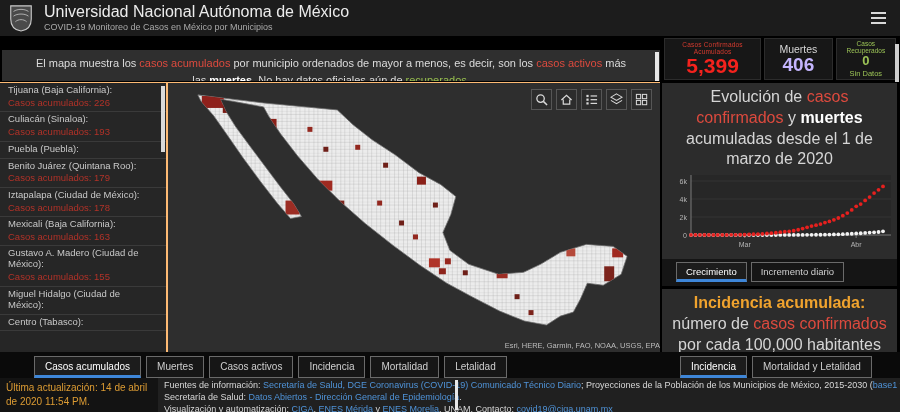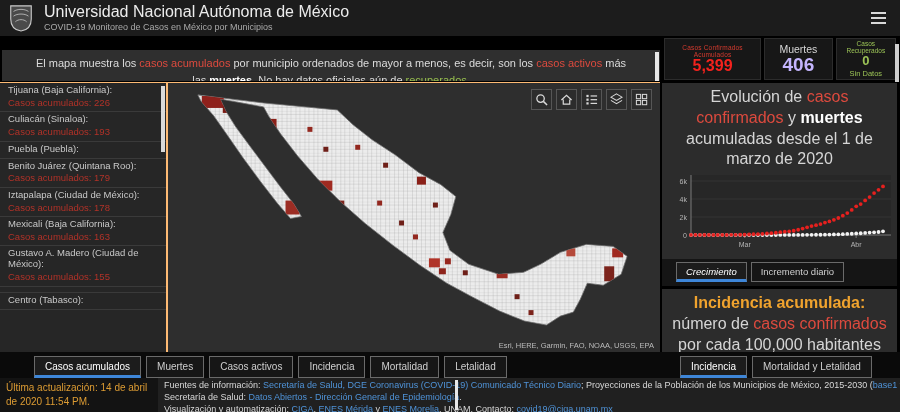--- a/index.html
+++ b/index.html
@@ -19,56 +19,56 @@
   .band{display:flex;height:46px;background:#000;}
   .notice{width:658px;position:relative;background:#2f2f2f;margin:14px 0 1px 2px;box-sizing:border-box;
           padding:5px 28px 0 28px;font-size:11px;line-height:1.5;text-align:center;color:#dcdcdc;overflow:hidden;}
   .notice-scroll{position:absolute;right:1px;top:2px;width:4px;height:35px;background:#e8e8e8;}
   .stats{flex:1;display:flex;gap:3px;padding:2px 4px;box-sizing:border-box;}
   .tile{background:#171717;border:1px solid #2c2c2c;display:flex;flex-direction:column;align-items:center;justify-content:center;text-align:center;box-sizing:border-box;}
   .tile-confirmed{flex:1.5;}
   .tile-deaths{flex:1.05;}
   .tile-recovered{flex:0.92;}
   .tile-confirmed .lbl{font-size:6.5px;color:#d63b2f;letter-spacing:.2px;}
-  .tile-confirmed .val{font-size:16px;font-weight:bold;color:#f4221d;line-height:1.05;}
+  .tile-confirmed .val{font-size:21px;font-weight:bold;color:#f4221d;line-height:1.05;}
   .tile-deaths .lbl{font-size:10.5px;color:#d6d6d6;}
   .tile-deaths .val{font-size:19px;font-weight:bold;color:#c4b5fd;line-height:1.05;}
   .tile-recovered .lbl{font-size:6.5px;color:#9bc356;}
   .tile-recovered .val{font-size:13px;font-weight:bold;color:#9bc356;line-height:1.15;}
   .tile-recovered .sub{font-size:7.5px;color:#9bc356;}
 
   
   .content{display:flex;height:270px;background:#fdba74;}
   .sidebar{width:166px;background:#262626;position:relative;overflow:hidden;margin:1px 0 0 0;box-sizing:border-box;}
   .s-item{padding:2px 10px 3px 8px;border-bottom:1px solid #3a3a3a;}
   .s-name{font-size:9.5px;color:#c9c9c9;line-height:1.15;}
   .s-val{font-size:9.5px;color:#b23228;line-height:1.2;margin-top:1px;}
   .side-scroll{position:absolute;right:1px;top:3px;width:4px;height:66px;background:#d9d9d9;}
 
   .map{width:492px;position:relative;background:#2e2e2e;margin:1px 0 0 2px;box-sizing:border-box;overflow:hidden;}
   .mapsvg{display:block;}
   .map-tools{position:absolute;top:6px;right:8px;display:flex;gap:4px;}
   .tool{width:21px;height:21px;background:rgba(44,44,44,.95);border:1px solid #565656;display:flex;align-items:center;justify-content:center;cursor:pointer;box-sizing:border-box;}
-  .attrib{position:absolute;right:6px;bottom:2px;font-size:7.5px;color:#bcbcbc;}
+  .attrib{position:absolute;right:0;bottom:2px;font-size:7.5px;color:#bcbcbc;}
 
   .rightcol{flex:1;display:flex;flex-direction:column;gap:3px;padding:1px 3px 0 2px;box-sizing:border-box;background:#000;overflow:hidden;}
   .panel{background:#2c2c2c;padding:3px 3px 0 3px;}
   .panel-title{font-size:16px;text-align:center;line-height:1.3;color:#d6d6d6;padding:1px 6px;}
   .evo-tabs{display:flex;gap:4px;padding:3px 0 4px 14px;background:#151515;margin:0 -3px;}
   .note{font-style:italic;font-size:9.5px;color:#d2d2d2;text-align:right;padding:2px 10px 6px 14px;line-height:1.35;}
 
   
   .tabsrow{display:flex;height:26px;background:#0a0a0a;align-items:flex-end;}
   .tabs-left{display:flex;gap:5px;margin-left:34px;width:624px;box-sizing:border-box;}
   .tabs-right{display:flex;gap:5px;margin-left:22px;flex:1;}
   .tab{background:#161616;border:1px solid #6a6a6a;border-bottom:1px solid #6a6a6a;color:#cfcfcf;font-size:10px;
        padding:4px 10px 5px;cursor:pointer;white-space:nowrap;}
   .tab.active{color:#ffffff;background:#1c1c1c;border-bottom:3px solid #3e86d8;padding-bottom:2px;}
   .evo-tabs .tab{font-size:9.5px;padding:3px 9px 4px;}
-  .evo-tabs .tab.active{padding-bottom:1px;font-style:italic;}
+  .evo-tabs .tab.active{padding-bottom:1px;}
 
   
   .footer{display:flex;height:34px;background:#202020;position:relative;overflow:hidden;}
   .foot-left{width:158px;flex:0 0 auto;background:#131313;color:#dd9c33;font-size:10px;line-height:1.4;padding:3px 6px;box-sizing:border-box;}
   .foot-right{flex:1;font-size:9px;line-height:1.32;padding:2px 10px 0 6px;color:#d8d8d8;overflow:hidden;white-space:nowrap;}
   .foot-divider{position:absolute;left:455px;top:2px;width:3px;height:30px;background:#e8e8e8;}
   .right-scroll{position:absolute;right:1px;top:44px;width:4px;height:38px;background:#cfcfcf;}
 
   .red{color:#dd4a3e;}
   .boldw{color:#ffffff;font-weight:bold;}
@@ -141,20 +141,21 @@
           </div>
           <div class="s-item">
             <div class="s-name">Mexicali (Baja California):</div>
             <div class="s-val">Casos acumulados: 163</div>
           </div>
           <div class="s-item">
             <div class="s-name">Gustavo A. Madero (Ciudad de México):</div>
             <div class="s-val">Casos acumulados: 155</div>
           </div>
           <div class="s-item">
+            <div class="s-name">Miguel Hidalgo (Ciudad de México):</div>
           </div>
           <div class="s-item">
             <div class="s-name">Centro (Tabasco):</div>
           </div>
         </div>
       <div class="side-scroll"></div>
     </div>
 
     <div class="map">
       <svg class="mapsvg" width="490" height="269" viewBox="0 0 492 270">

